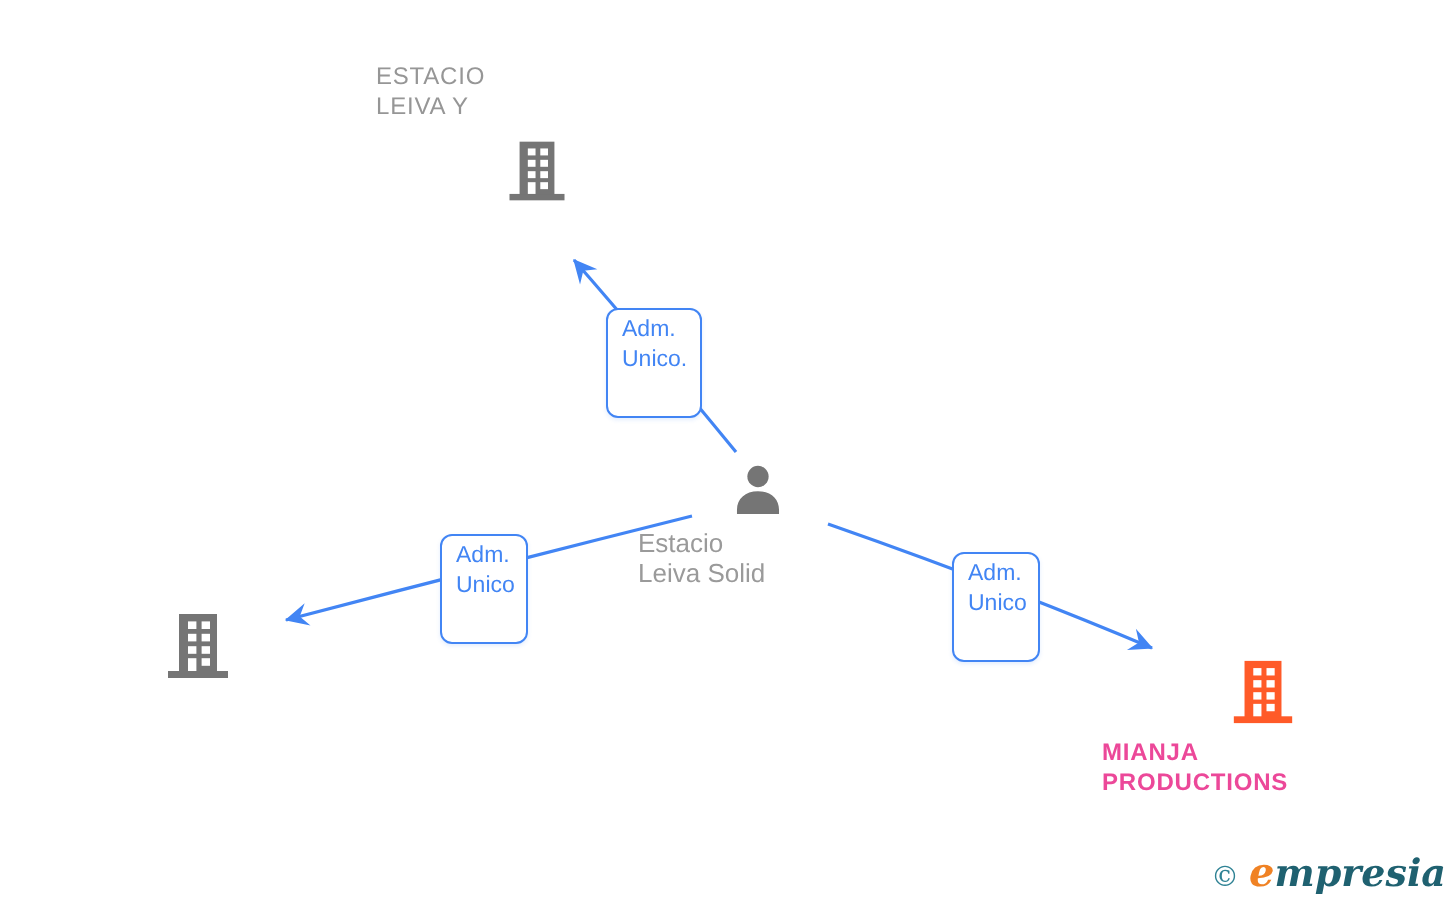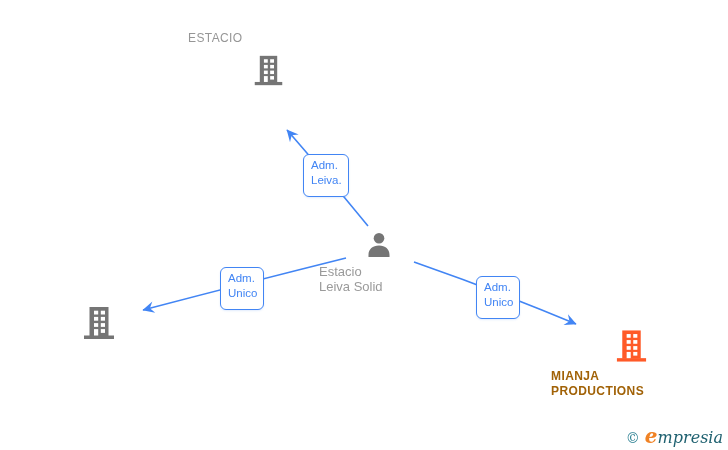--- a/index.html
+++ b/index.html
@@ -15,57 +15,57 @@
   .edge-path { stroke:#4285f4; stroke-width:1.6; fill:none; }
 
   
   .node { position:absolute; cursor:pointer; }
   .node .icon { display:block; margin:0 auto; }
   .icon-gray { color:#757575; }
   .icon-orange { color:#ff5a28; }
 
   .node-label { color:#969696; font-size:12px; line-height:15px; letter-spacing:0.4px; }
   .node-label .line { display:block; }
-  .node-label-bold { font-weight:bold; color:#a16207; }
+  .node-label-bold { font-weight:bold; color:#ec4899; }
 
   .node-company-top { left:188px; top:31px; width:160px; }
   .node-company-top .icon { margin-top:9px; }
 
   .node-person { left:319px; top:231px; width:120px; }
   .node-person .name { color:#9a9a9a; font-size:13px; line-height:15px; margin-top:4px; }
   .node-person .name .line { display:block; }
 
   .node-company-left { left:19px; top:306px; width:160px; }
   .node-company-left .node-label { margin-top:6px; }
 
   .node-company-right { left:551px; top:329px; width:160px; }
   .node-company-right .node-label { margin-top:6px; }
 
   
   .edge-label {
     position:absolute; background:#ffffff;
     border:1.5px solid #4285f4; border-radius:6px;
     color:#4285f4; font-size:11.5px; line-height:15px;
-    padding:3px 6px 8px 7px; text-align:left;
+    padding:3px 6px 20px 7px; text-align:left;
     box-shadow:0 1px 2px rgba(66,133,244,0.15);
   }
   .edge-label .line { display:block; }
   .edge-label-solid { left:303px; top:154px; }
   .edge-label-unico-left { left:220px; top:267px; }
   .edge-label-unico-right { left:476px; top:276px; }
 
   
   .watermark {
     position:absolute; right:5px; bottom:2px;
     font-family:"DejaVu Serif", serif; font-style:italic;
     white-space:nowrap;
   }
   .watermark .copy { color:#2e8294; font-size:14px; font-style:normal; }
   .watermark .brand-e { color:#f08224; font-size:20px; font-weight:bold; }
-  .watermark .brand-rest { color:#1f6170; font-size:16px; }
+  .watermark .brand-rest { color:#1f6170; font-size:19px;font-weight:bold; }
 
   .defs-hidden { position:absolute; width:0; height:0; overflow:hidden; }
 </style>
 </head>
 <body>
 
 <svg class="defs-hidden" aria-hidden="true">
   <defs>
     <symbol id="ic-building" viewBox="0 0 36 33">
       <rect x="3" y="29" width="30" height="3.5" fill="currentColor"></rect>
@@ -95,20 +95,21 @@
       </marker>
     </defs>
     <path class="edge-path" d="M368,226 Q322,170 287,130" marker-end="url(#arrow)"></path>
     <path class="edge-path" d="M346,258 Q242,284 143,310" marker-end="url(#arrow)"></path>
     <path class="edge-path" d="M414,262 Q500,292 576,324" marker-end="url(#arrow)"></path>
   </svg>
 
   <div class="node node-company-top">
     <div class="node-label">
       <span class="line">ESTACIO</span>
+      <span class="line">LEIVA Y</span>
     </div>
     <svg class="icon icon-gray" width="33" height="31">
       <use href="#ic-building"></use>
     </svg>
   </div>
 
   <div class="node node-person">
     <svg class="icon icon-gray" width="30" height="29">
       <use href="#ic-person"></use>
     </svg>
@@ -129,21 +130,21 @@
       <use href="#ic-building"></use>
     </svg>
     <div class="node-label node-label-bold">
       <span class="line">MIANJA</span>
       <span class="line">PRODUCTIONS</span>
     </div>
   </div>
 
   <div class="edge-label edge-label-solid">
     <span class="line">Adm.</span>
-    <span class="line">Leiva.</span>
+    <span class="line">Unico.</span>
   </div>
   <div class="edge-label edge-label-unico-left">
     <span class="line">Adm.</span>
     <span class="line">Unico</span>
   </div>
   <div class="edge-label edge-label-unico-right">
     <span class="line">Adm.</span>
     <span class="line">Unico</span>
   </div>
 

